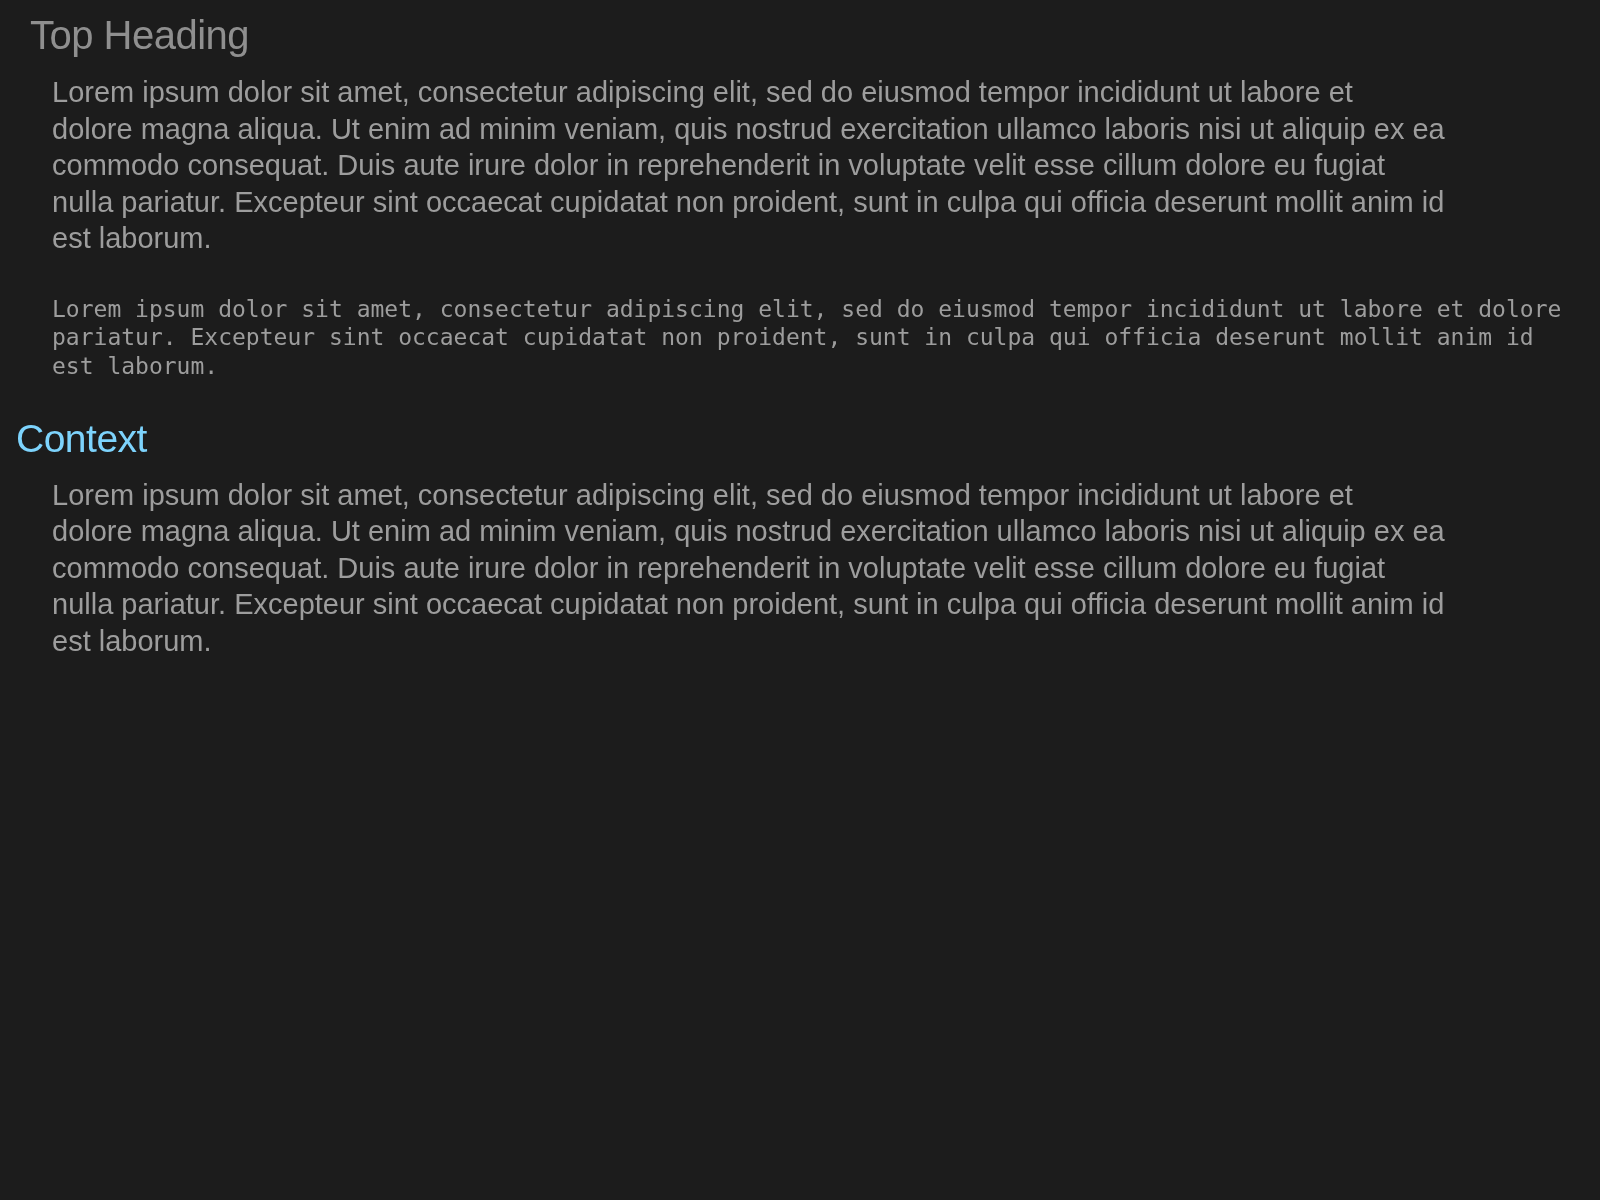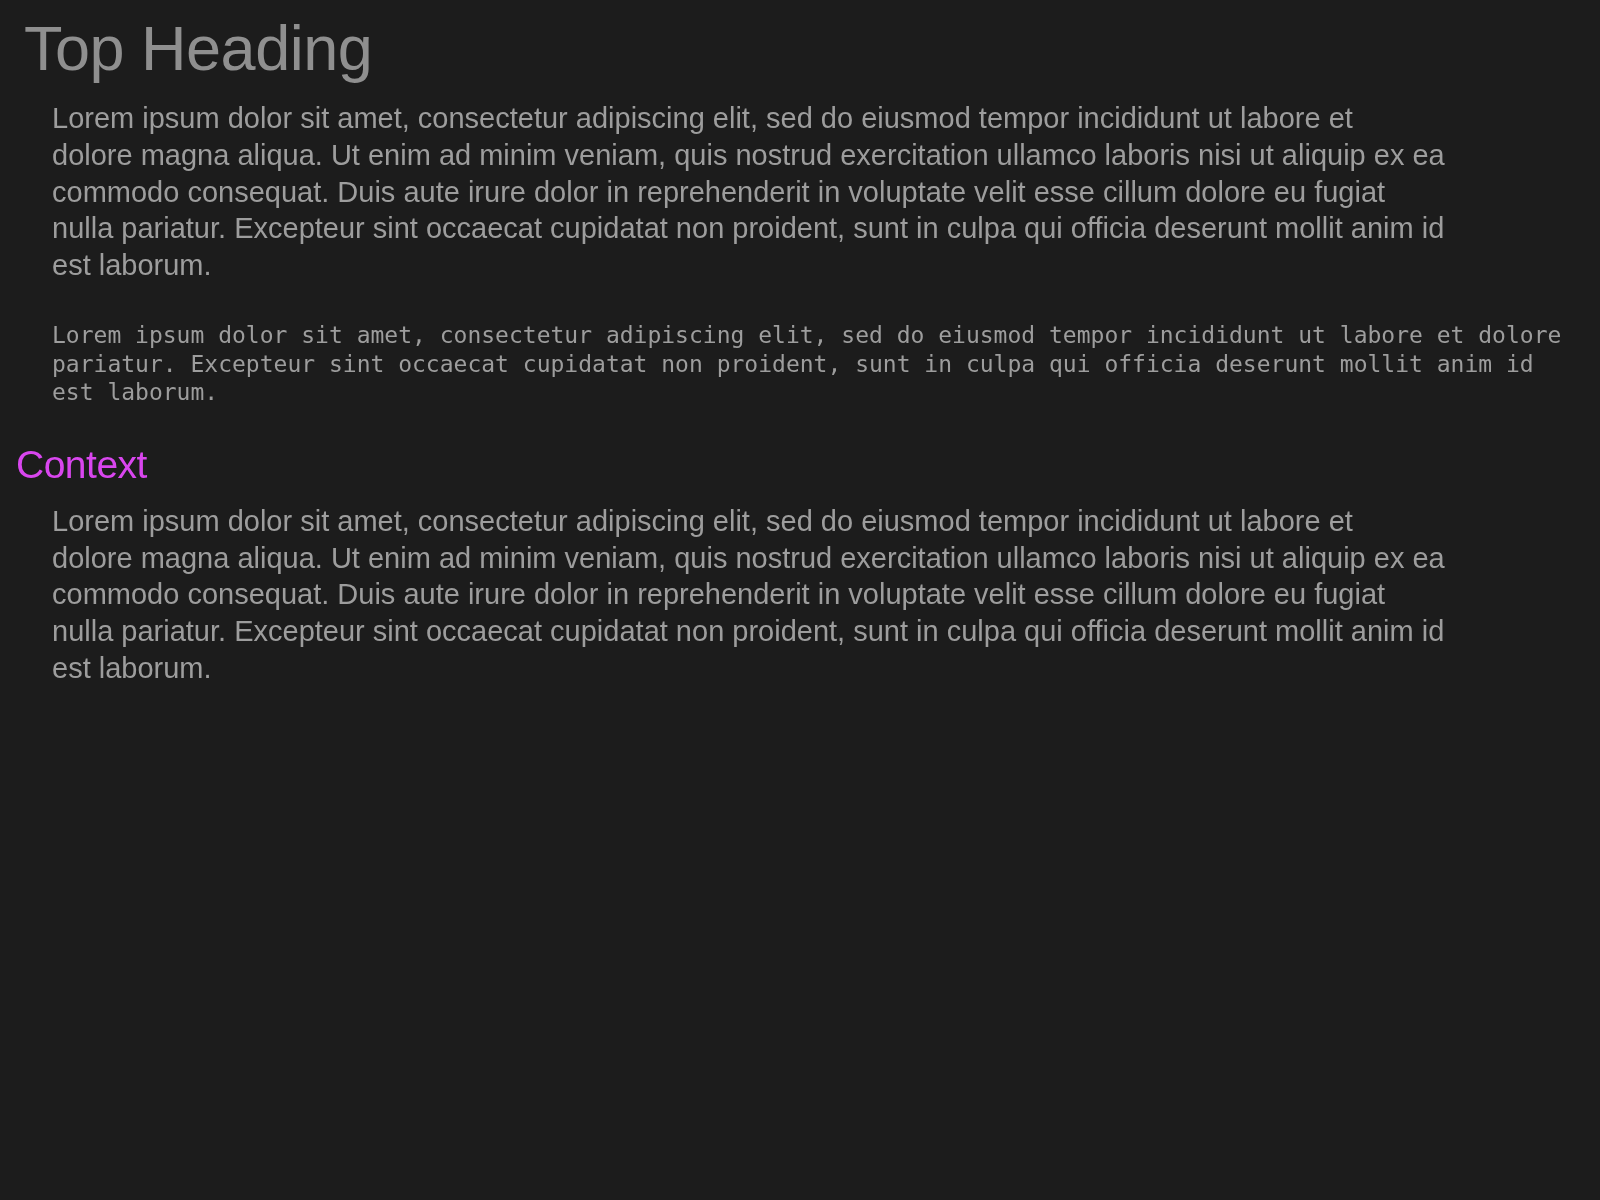--- a/index.html
+++ b/index.html
@@ -16,34 +16,34 @@
     height: 1200px;
     padding: 0 16px;
     font-family: "Liberation Sans", sans-serif;
   }
   h1, h2, h3 {
     font-weight: 300;
     font-family: "Liberation Sans", sans-serif;
   }
   h1.muted-heading {
     color: #8f8f8f;
-    font-size: 63px;
+    font-size: 40px;
     line-height: 1.15;
-    margin: 12px 0 16px 8px;
+    margin: 12px 0 16px 14px;
     letter-spacing: -0.5px;
   }
   h2.bright-heading {
     color: #f5f5f5;
     font-size: 44px;
     line-height: 1.15;
     margin: 0 0 5px 0;
     letter-spacing: -0.5px;
   }
   h3.bright-heading {
-    color: #d946ef;
+    color: #7dd3fc;
     font-size: 39px;
     line-height: 1.15;
     margin: 0 0 15px 0;
     letter-spacing: -0.5px;
   }
   .para-sans {
     color: #9d9d9d;
     font-size: 29px;
     line-height: 36.6px;
     margin: 0 0 38px 0;

